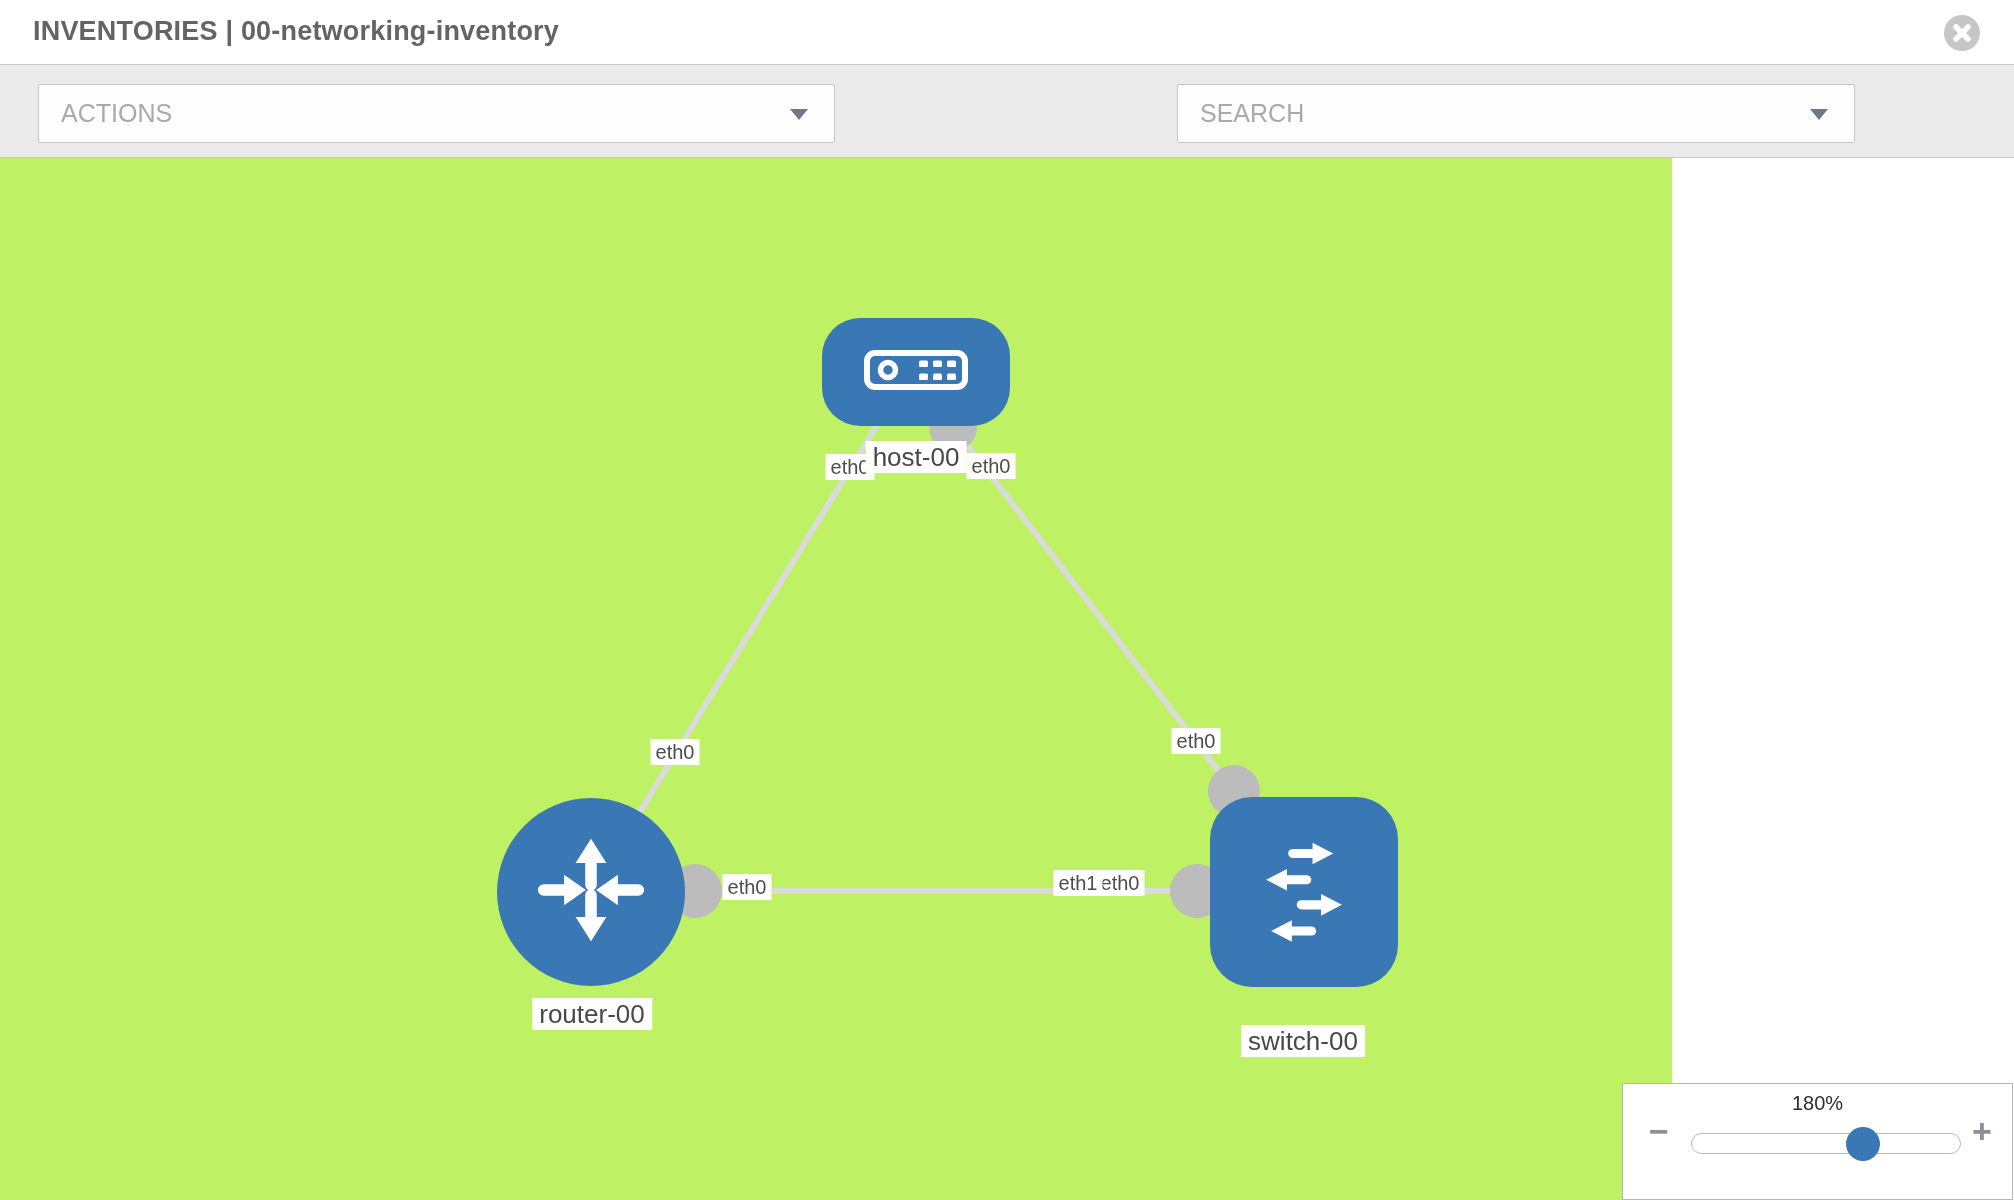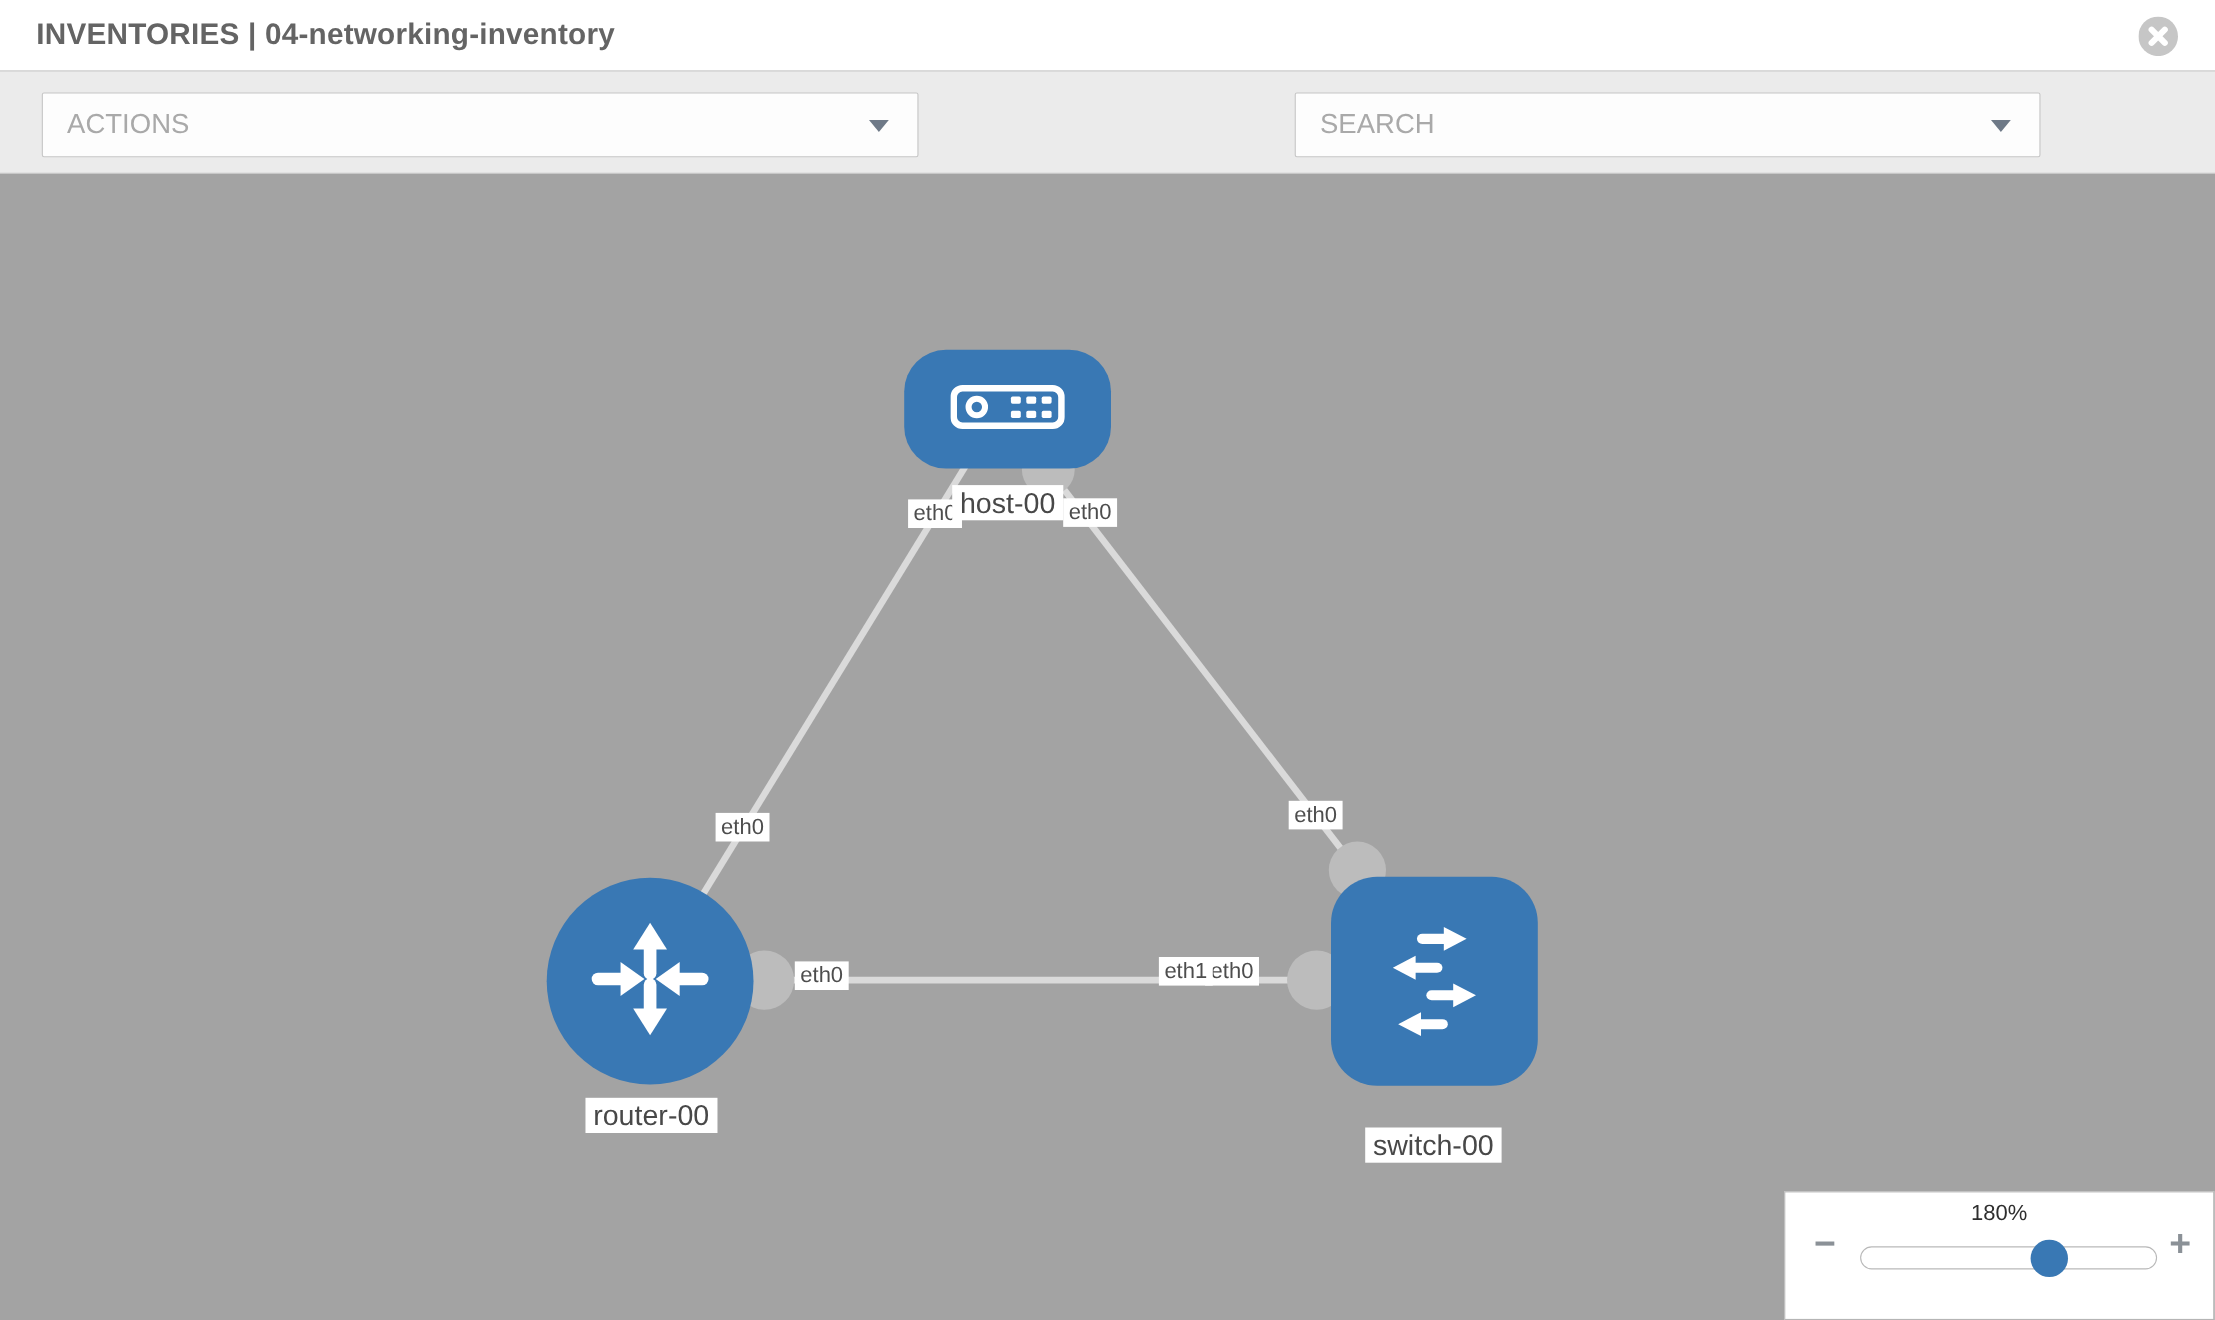--- a/index.html
+++ b/index.html
@@ -20,21 +20,21 @@
   .select-box .ph { position:absolute; left:22px; top:0; line-height:57px; font-size:25px; color:#a9a9a9; }
   .chev { position:absolute; right:26px; top:24px; width:0; height:0;
     border-left:9px solid transparent; border-right:9px solid transparent;
     border-top:11px solid #6e7987; }
   .actions-box { left:38px;  width:797px; }
   .search-box  { left:1177px; width:678px; }
   .tool-icon { position:absolute; top:94px; width:40px; height:40px; }
   .wrench { left:1046px; } .key { left:1114px; }
 
   
-  .canvas { position:absolute; left:0; top:158px; width:2014px; height:1042px; background:#a3a3a3; }
+  .canvas { position:absolute; left:0; top:158px; width:1672px; height:1042px; background:#bef264; }
   .links-layer { position:absolute; left:0; top:0; width:2014px; height:1042px; }
 
   .node { position:absolute; background:#3978b4; display:flex; align-items:center; justify-content:center; cursor:pointer; }
   .node-host   { left:822px;  top:160px; width:188px; height:108px; border-radius:38px; }
   .node-router { left:497px;  top:640px; width:188px; height:188px; border-radius:50%; }
   .node-switch { left:1210px; top:639px; width:188px; height:190px; border-radius:42px; }
 
   .chip { position:absolute; background:#ffffff; color:#4d4d4d; white-space:nowrap;
     font-size:20px; line-height:26px; padding:0 5px; transform:translateX(-50%); }
   .node-label { font-size:26px; line-height:32px; padding:0 7px; color:#484848; }
@@ -49,21 +49,21 @@
   .zoom-minus { left:26px; } .zoom-plus { left:349px; }
   .zoom-track { position:absolute; left:68px; top:49px; width:270px; height:21px;
     background:#fff; border:1px solid #b9b9b9; border-radius:11px; cursor:pointer; }
   .zoom-handle { position:absolute; left:223px; top:43px; width:34px; height:34px;
     border-radius:50%; background:#3978b4; cursor:grab; }
 </style>
 </head>
 <body>
 
 <div class="hdr">
-  <div class="hdr-title">INVENTORIES | 04-networking-inventory</div>
+  <div class="hdr-title">INVENTORIES | 00-networking-inventory</div>
   <div class="close-btn">
     <svg width="36" height="36" viewBox="0 0 36 36">
       <circle cx="18" cy="18" r="18" fill="#c6c6c6"></circle>
       <line x1="12" y1="12" x2="24" y2="24" stroke="#fff" stroke-width="5.5" stroke-linecap="round"></line>
       <line x1="24" y1="12" x2="12" y2="24" stroke="#fff" stroke-width="5.5" stroke-linecap="round"></line>
     </svg>
   </div>
 </div>
 
 <div class="tbar">

